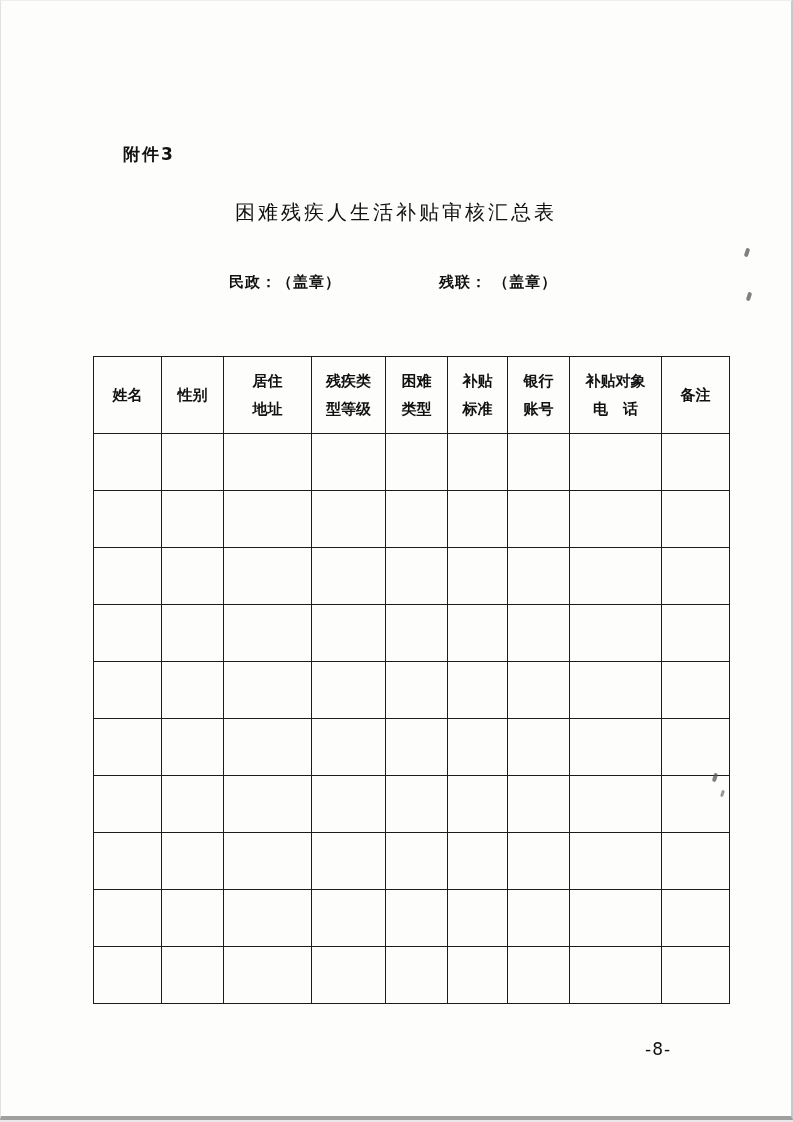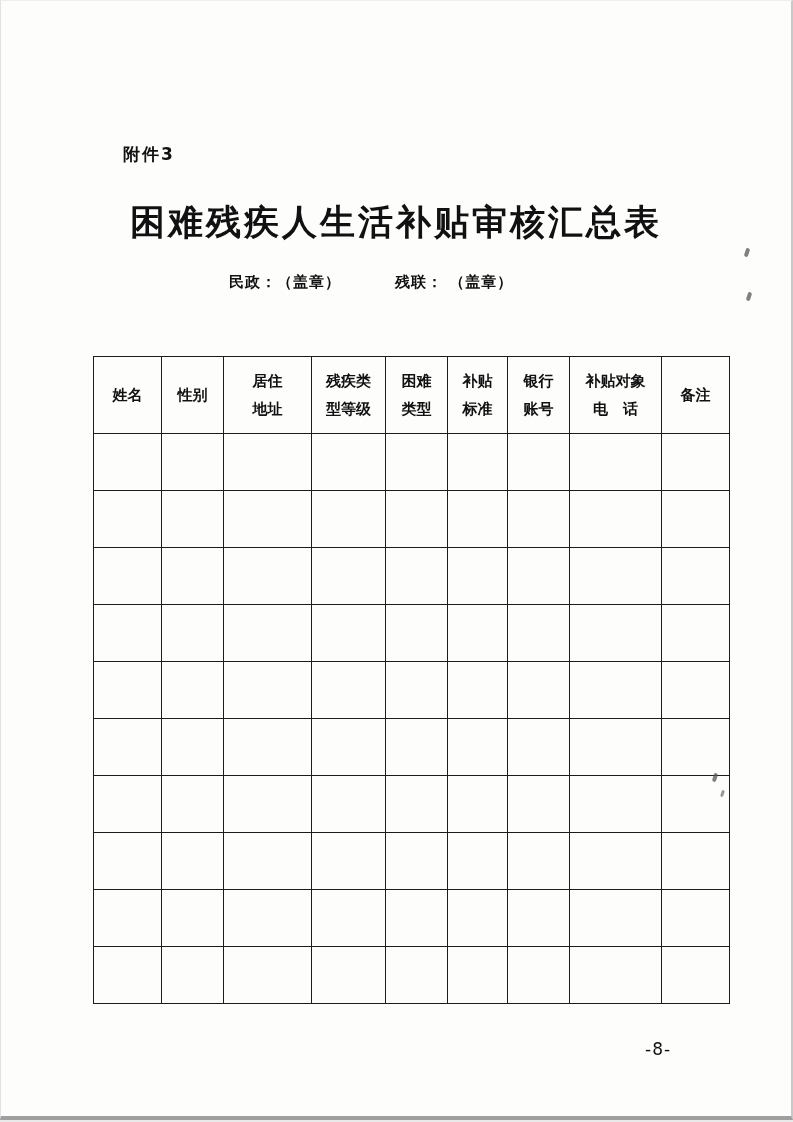--- a/index.html
+++ b/index.html
@@ -17,25 +17,25 @@
     border-left:1px solid #e2e2e2;
     border-top:1px solid #eee;
   }
   .attachment-label{
     position:absolute;left:122px;top:142px;
     font-size:17px;font-weight:700;letter-spacing:2px;
   }
   .doc-title{
     position:absolute;left:0;right:0;top:198px;
     text-align:center;
-    font-size:35px;font-weight:700;letter-spacing:3px;
+    font-size:20px;font-weight:400;letter-spacing:3px;
   }
   .seal-line{
     position:absolute;left:228px;top:272px;
-    display:flex;gap:54px;
+    display:flex;gap:98px;
     font-size:15px;font-weight:700;letter-spacing:1px;
   }
   table.summary{
     position:absolute;left:92px;top:355px;
     width:636px;
     border-collapse:collapse;
     table-layout:fixed;
   }
   table.summary th, table.summary td{
     border:1.5px solid #1c1c1c;

